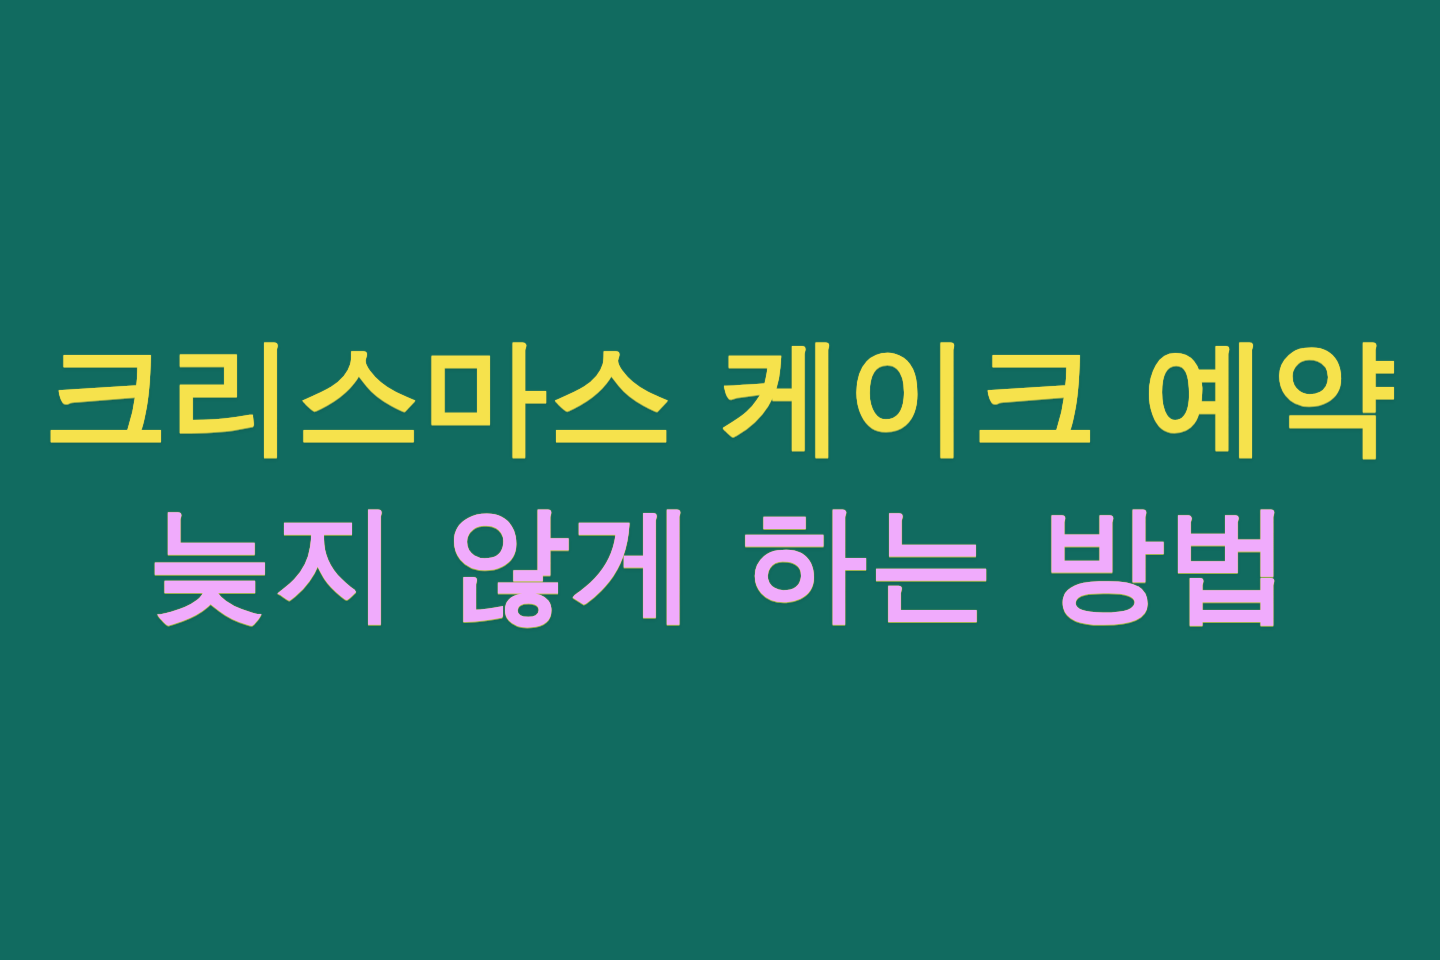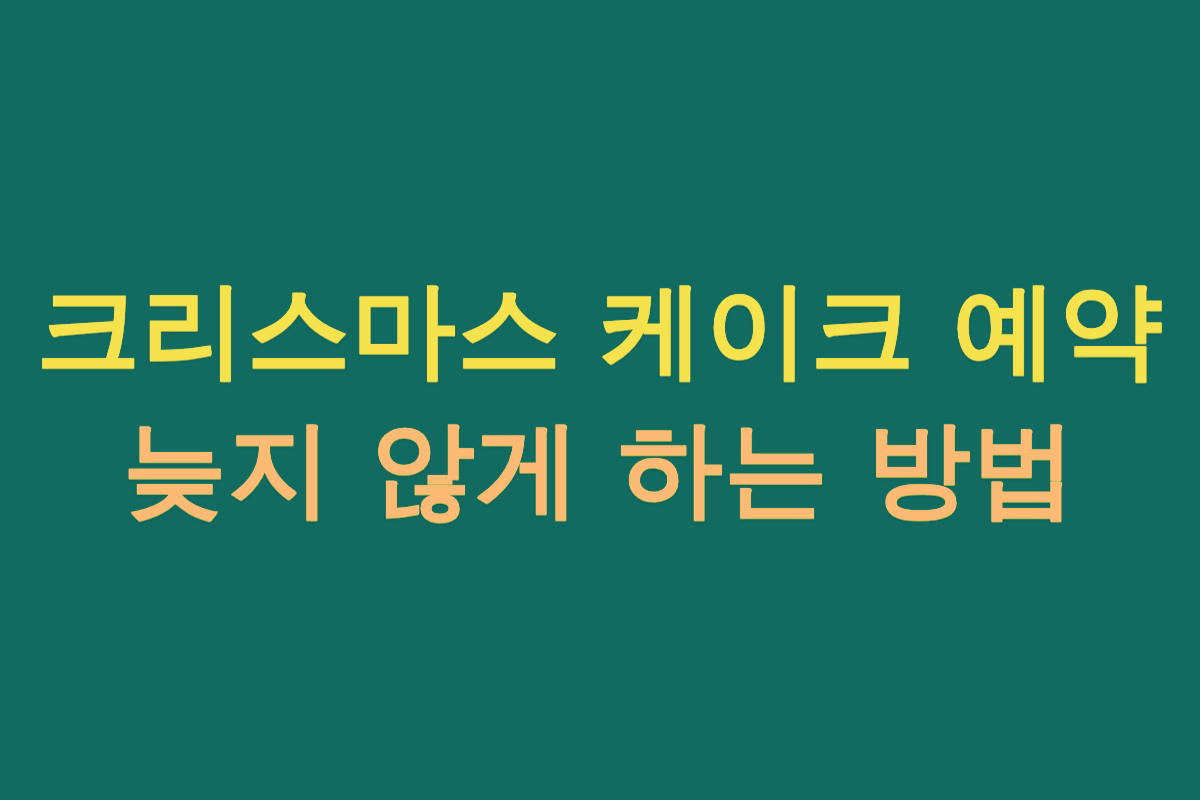--- a/index.html
+++ b/index.html
@@ -59,17 +59,17 @@
 </style>
 </head>
 <body>
 
 <div id="title-card" style="background-color: rgb(17, 107, 96);">
 
   <div id="headline-block">
 
     <span class="headline-line line-1" style="color: rgb(246, 226, 76);">크리스마스 케이크 예약</span>
 
-    <span class="headline-line line-2" style="color: #fdba74;">늦지 않게 하는 방법</span>
+    <span class="headline-line line-2" style="color: #f0abfc;">늦지 않게 하는 방법</span>
 
   </div>
 
 </div>
 
 </body></html>

